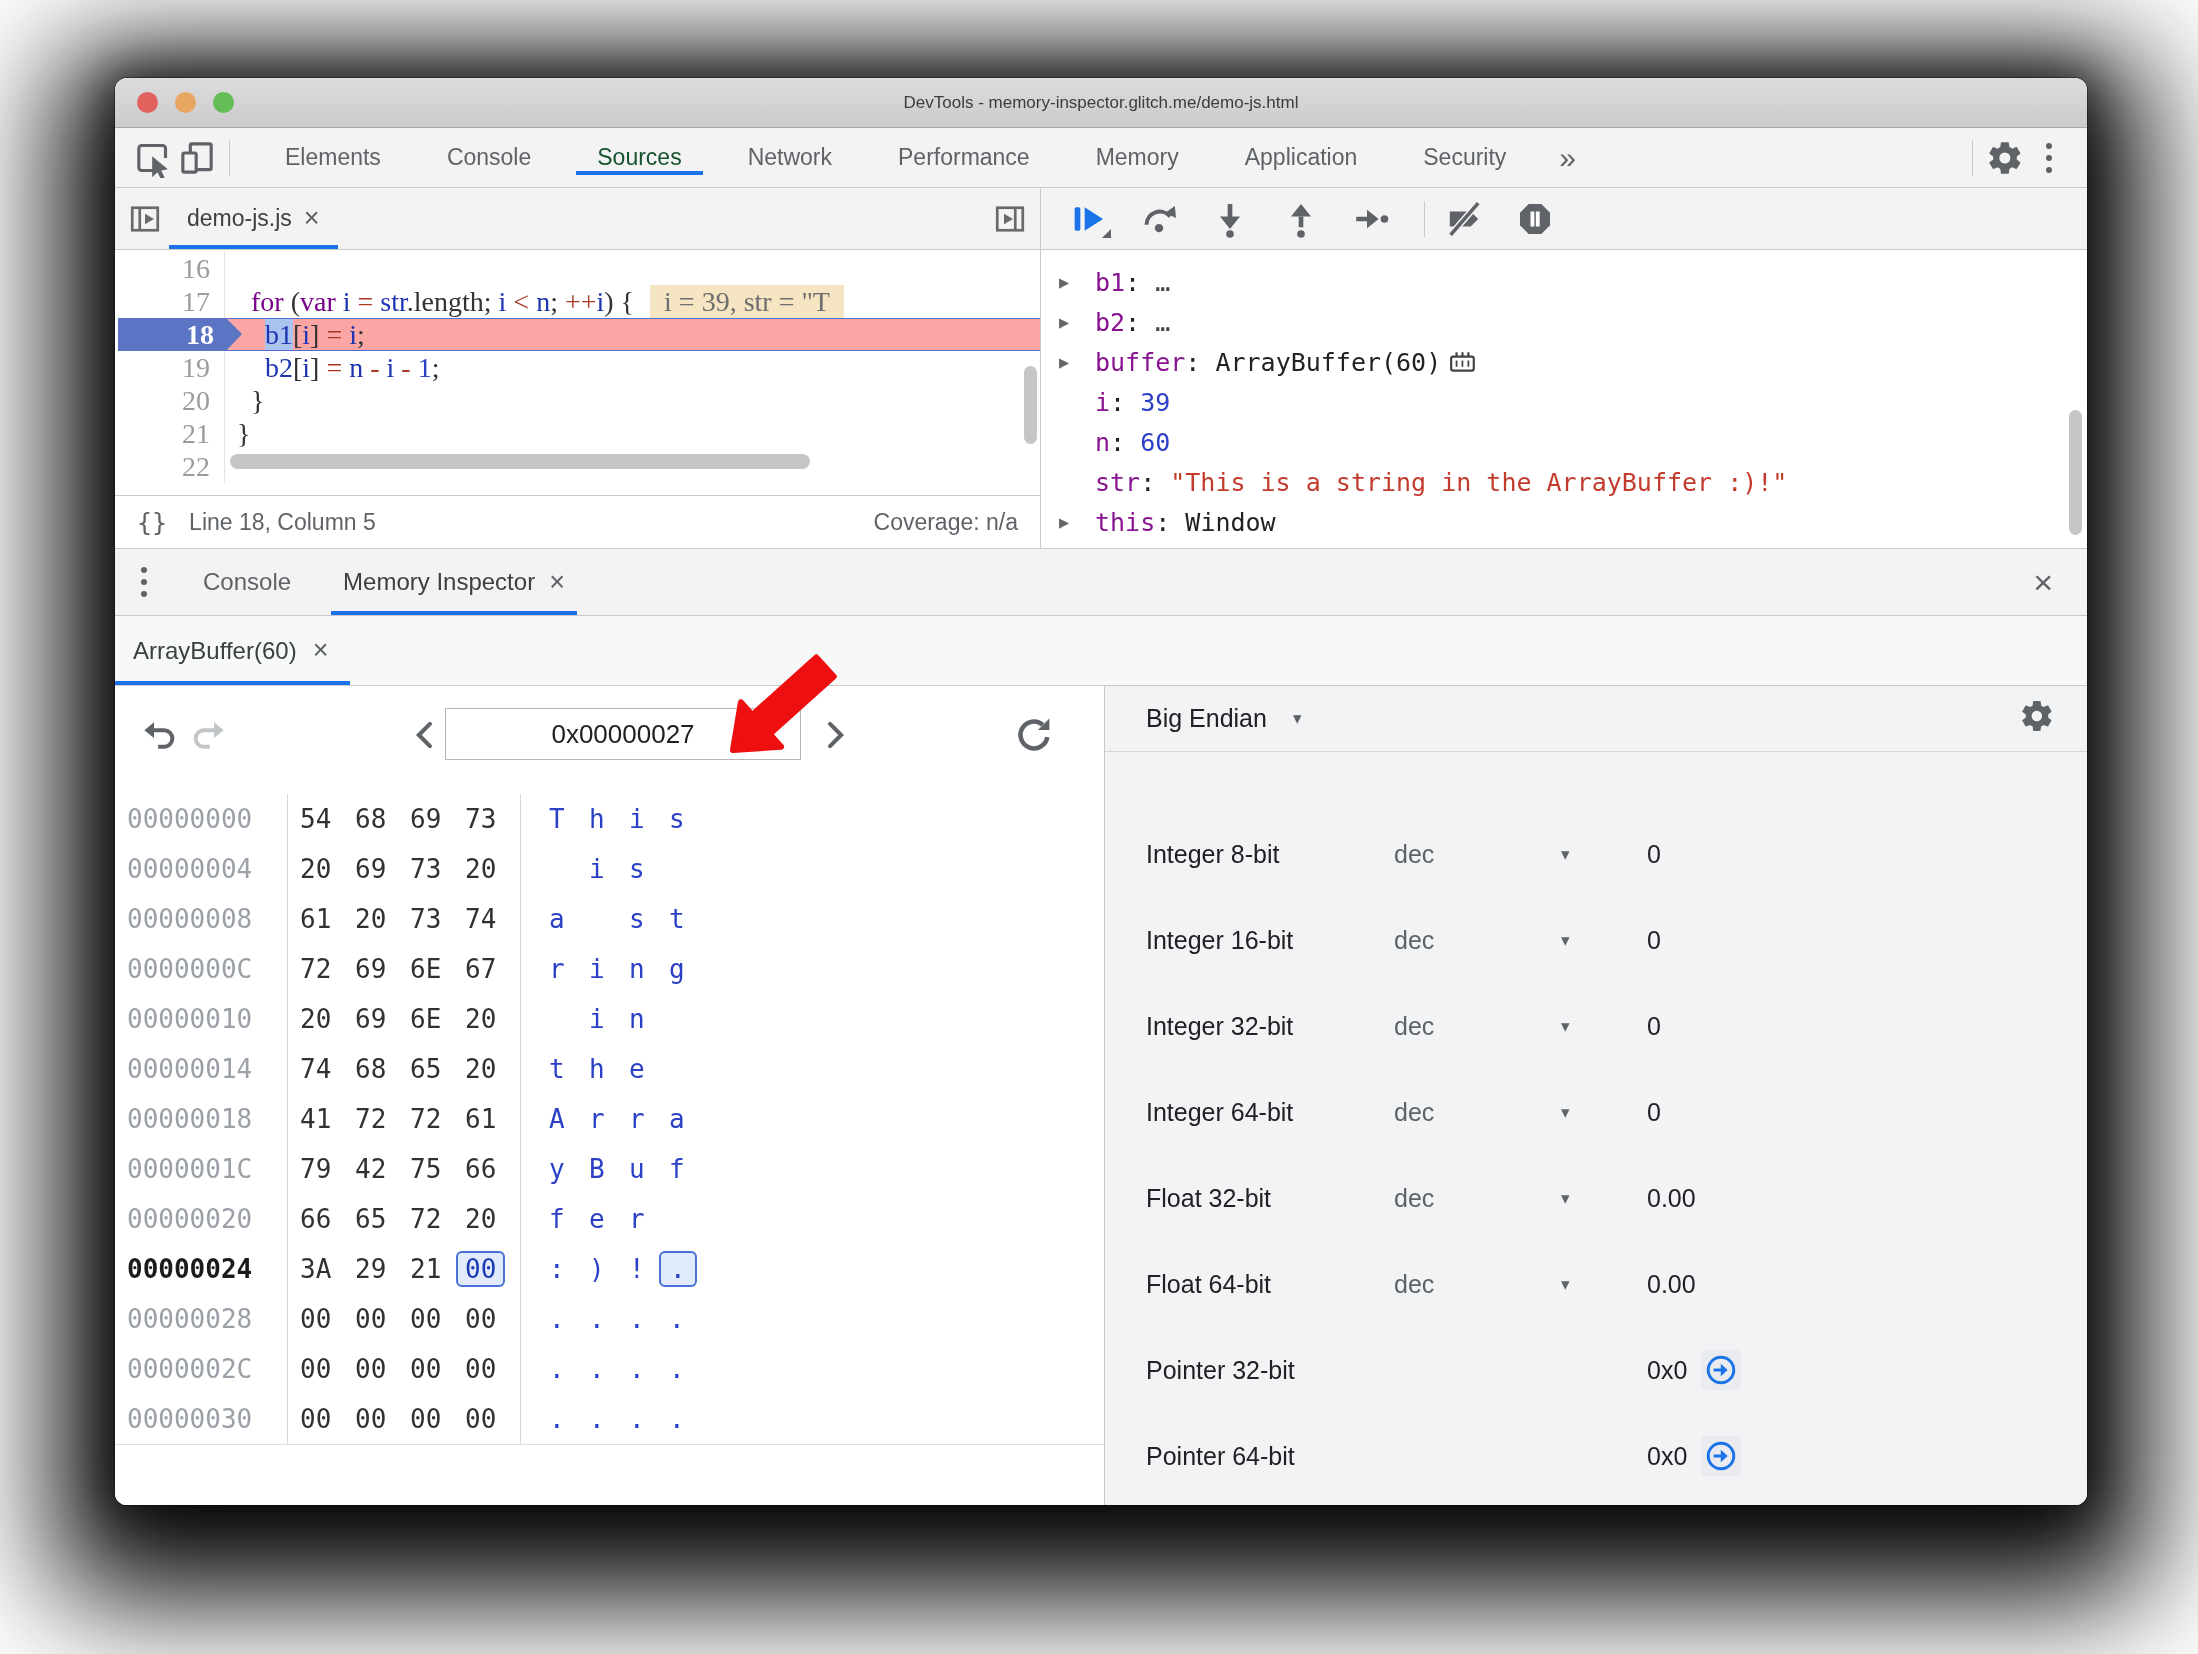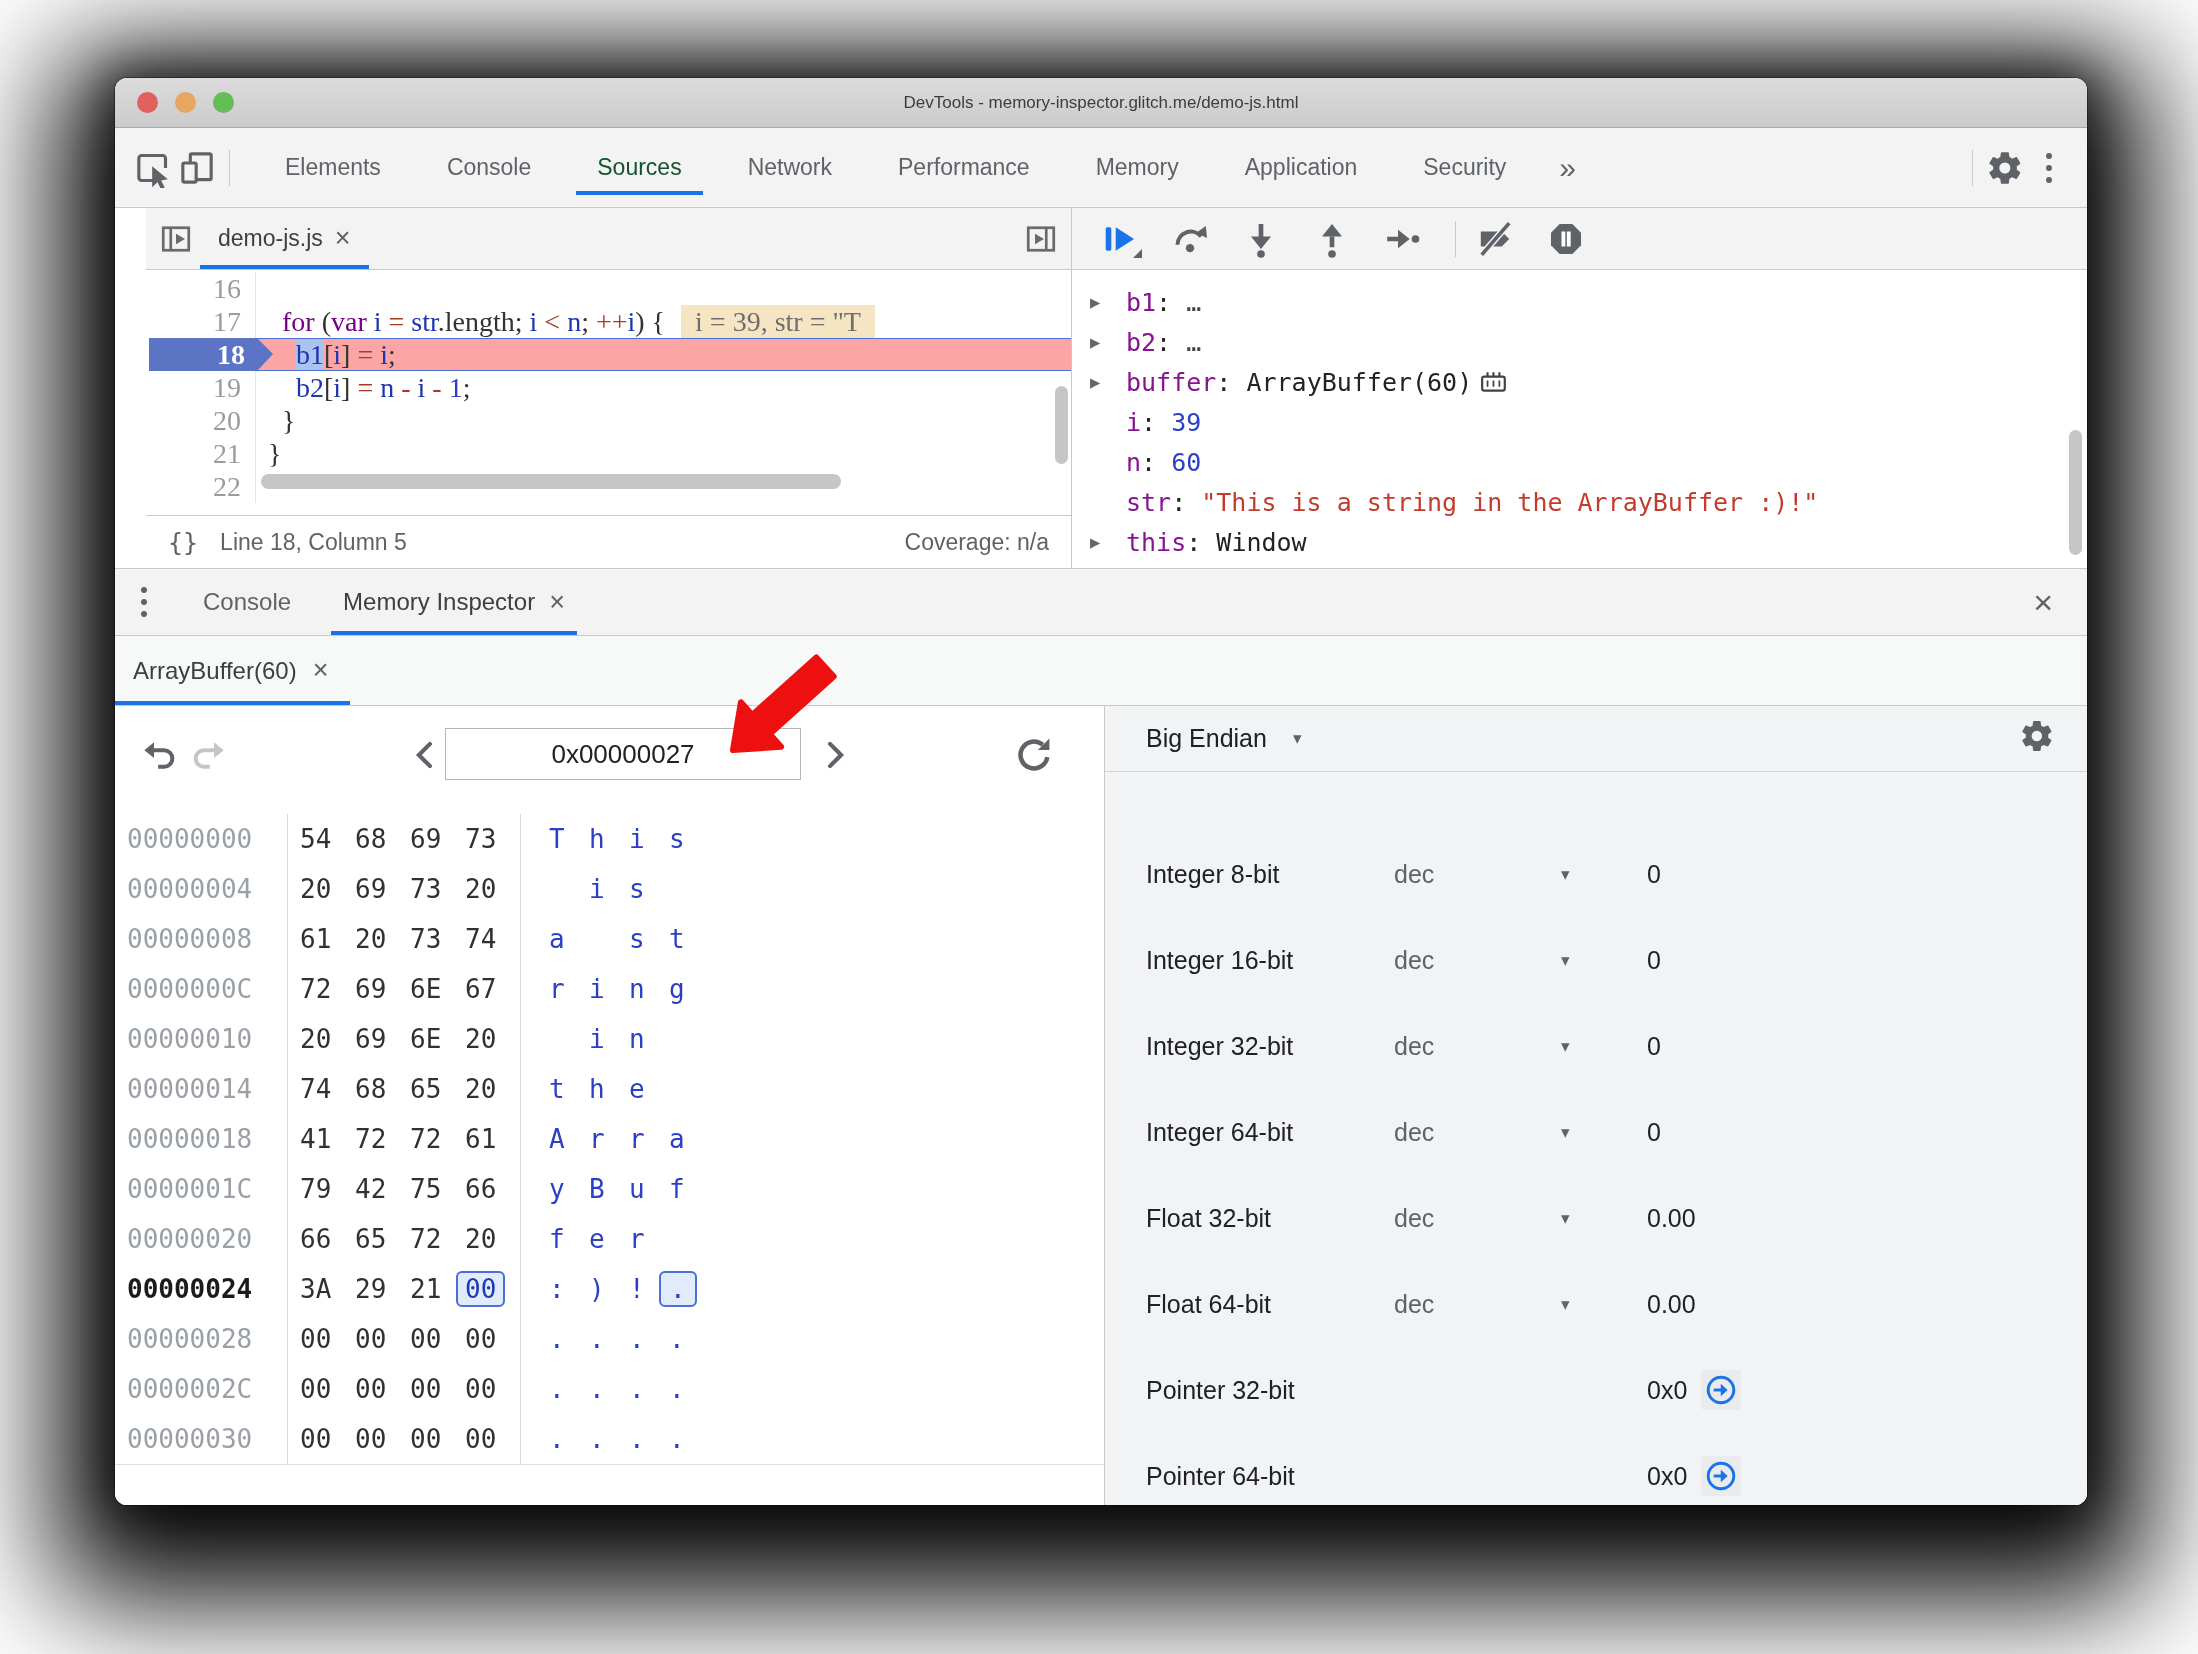--- a/index.html
+++ b/index.html
@@ -13,35 +13,35 @@
   }
 
   
   .titlebar { height:50px; flex:0 0 auto; background:linear-gradient(#dcdcdc,#cbcbcb); border-bottom:1px solid #a8a8a8; position:relative; display:flex; align-items:center; justify-content:center; }
   .traffic { position:absolute; left:22px; top:0; height:100%; display:flex; align-items:center; gap:17px; }
   .light { width:21px; height:21px; border-radius:50%; }
   .light.r { background:#e0615e; } .light.y { background:#e7a661; } .light.g { background:#65bd57; }
   .title { font-size:17px; color:#3d3d3d; }
 
   
-  .toolbar { height:80px; flex:0 0 auto; background:#f3f3f3; border-bottom:1px solid #c9c9c9; display:flex; align-items:center; padding:12px 16px; }
+  .toolbar { height:60px; flex:0 0 auto; background:#f3f3f3; border-bottom:1px solid #c9c9c9; display:flex; align-items:center; padding:12px 16px; }
   .tbicon { width:44px; height:44px; display:flex; align-items:center; justify-content:center; flex:0 0 auto; }
   .vdiv { width:1px; height:36px; background:#c9c9c9; margin:0 10px; flex:0 0 auto; }
   .main-tabs { display:flex; height:100%; align-items:stretch; margin-left:12px; }
   .mtab { position:relative; display:flex; align-items:center; padding:0 33px; font-size:23px; color:#5f6368; white-space:nowrap; }
   .mtab.active { color:#14532d; }
   .mtab.active::after { content:""; position:absolute; left:12px; right:12px; bottom:0; height:4px; background:#1a73e8; }
   .more { font-size:30px; color:#5f6368; padding:0 20px; }
   .spacer { flex:1; }
   .dots { display:flex; flex-direction:column; gap:6px; align-items:center; }
   .dots i { width:6px; height:6px; border-radius:50%; background:#5f6368; }
 
   
   .sources-row { height:361px; flex:0 0 auto; display:flex; border-bottom:1px solid #c9c9c9; }
-  .editor-pane { width:926px; flex:0 0 auto; border-right:1px solid #c9c9c9; display:flex; flex-direction:column; background:#fff;margin-left:31px; }
+  .editor-pane { width:926px; flex:0 0 auto; border-right:1px solid #c9c9c9; display:flex; flex-direction:column; background:#fff; }
   .filetabs { height:62px; flex:0 0 auto; background:#f3f3f3; border-bottom:1px solid #c9c9c9; display:flex; align-items:center; padding:0 10px; gap:4px; }
   .paneicon { width:40px; height:40px; display:flex; align-items:center; justify-content:center; }
   .filetab { position:relative; height:100%; display:flex; align-items:center; gap:12px; padding:0 18px; font-size:23px; color:#3c4043; }
   .filetab::after { content:""; position:absolute; left:0; right:0; bottom:0; height:4px; background:#1a73e8; }
   .tabx { color:#5f6368; font-size:27px; line-height:1; }
   .ml-auto { margin-left:auto; }
 
   .editor { flex:1; position:relative; overflow:hidden; font-family:Liberation Serif, serif; font-size:28px; padding-top:2px; }
   .codeline { display:flex; height:33px; line-height:33px; }
   .gutter { flex:0 0 110px; text-align:right; padding-right:14px; color:#9b9b9b; border-right:1px solid #e4e4e4; position:relative; }

